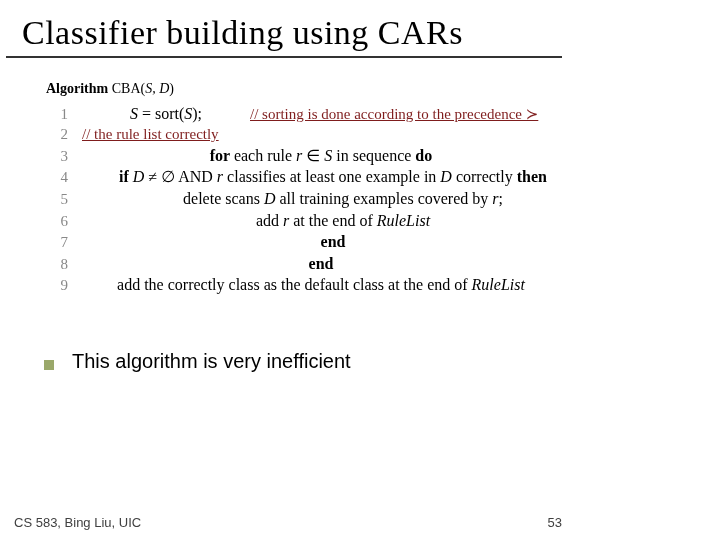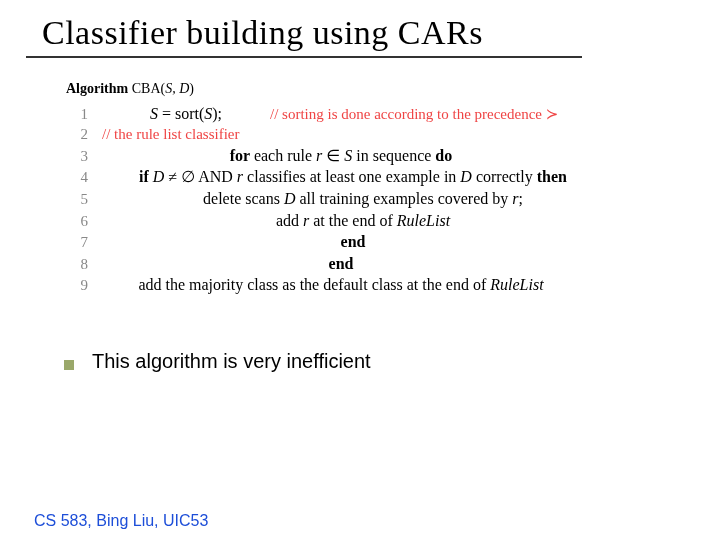--- a/index.html
+++ b/index.html
@@ -11,21 +11,20 @@
     font-family: "Times New Roman", Times, serif;
     color: #000;
     overflow: hidden;
     box-sizing: border-box;
   }
   .slide {
     width: 576px;
     height: 540px;
     position: relative;
     box-sizing: border-box;
-    margin-left: 20px;
   }
   .title {
     font-size: 34px;
     font-weight: normal;
     padding: 14px 0 4px 16px;
     border-bottom: 2px solid #333;
     margin: 0 14px 0 6px;
     letter-spacing: 0.5px;
   }
   .algo-block {
@@ -51,21 +50,22 @@
     font-size: 15px;
   }
   .linebody {
     flex: 1 1 auto;
     white-space: pre;
     text-align: center;
   }
   .comment-col {
     flex: 0 0 310px;
     font-size: 15px;
-    color: #ef4444;
+    color: #7f1d1d;
+    text-decoration: underline;
   }
   .italic { font-style: italic; }
   .bold { font-weight: bold; }
   .bullets {
     margin: 52px 28px 0 44px;
   }
   .bullet-row {
     display: flex;
     align-items: center;
     font-family: Arial, Helvetica, sans-serif;
@@ -79,23 +79,24 @@
     background: #9aa86a;
     margin: 8px 18px 0 0;
     flex: 0 0 10px;
   }
   .footer {
     position: absolute;
     bottom: 10px;
     left: 14px;
     right: 14px;
     font-family: Arial, Helvetica, sans-serif;
-    font-size: 16px;
-    color: #1d4ed8;
+    font-size: 13px;
+    color: #404040;
     display: flex;
+    justify-content: space-between;
   }
 </style>
 </head>
 <body>
 <div class="slide">
 
   <h1 class="title">Classifier building using CARs</h1>
 
   <div class="algo-block">
     <div class="algo-head">
@@ -103,21 +104,21 @@
     </div>
 
     <div class="algo-line">
       <span class="lineno">1</span>
       <span class="linebody"><span class="italic">S</span><span> = sort(</span><span class="italic">S</span><span>);</span></span>
       <span class="comment-col">// sorting is done according to the precedence ≻</span>
     </div>
 
     <div class="algo-line">
       <span class="lineno">2</span>
-      <span class="comment-col">// the rule list classifier</span>
+      <span class="comment-col">// the rule list correctly</span>
     </div>
 
     <div class="algo-line">
       <span class="lineno">3</span>
       <span class="linebody"><span class="bold">for </span><span>each rule </span><span class="italic">r</span><span> ∈ </span><span class="italic">S</span><span> in sequence </span><span class="bold">do</span></span>
     </div>
 
     <div class="algo-line">
       <span class="lineno">4</span>
       <span class="linebody"><span>      </span><span class="bold">if </span><span class="italic">D</span><span> ≠ ∅ AND </span><span class="italic">r</span><span> classifies at least one example in </span><span class="italic">D</span><span> correctly </span><span class="bold">then</span></span>
@@ -138,21 +139,21 @@
       <span class="linebody"><span>      </span><span class="bold">end</span></span>
     </div>
 
     <div class="algo-line">
       <span class="lineno">8</span>
       <span class="linebody"><span class="bold">end</span></span>
     </div>
 
     <div class="algo-line">
       <span class="lineno">9</span>
-      <span class="linebody"><span>add the majority class as the default class at the end of </span><span class="italic">RuleList</span></span>
+      <span class="linebody"><span>add the correctly class as the default class at the end of </span><span class="italic">RuleList</span></span>
     </div>
   </div>
 
   <div class="bullets">
     <div class="bullet-row">
       <div class="bullet-icon"></div>
       <div>This algorithm is very inefficient</div>
     </div>
   </div>
 

